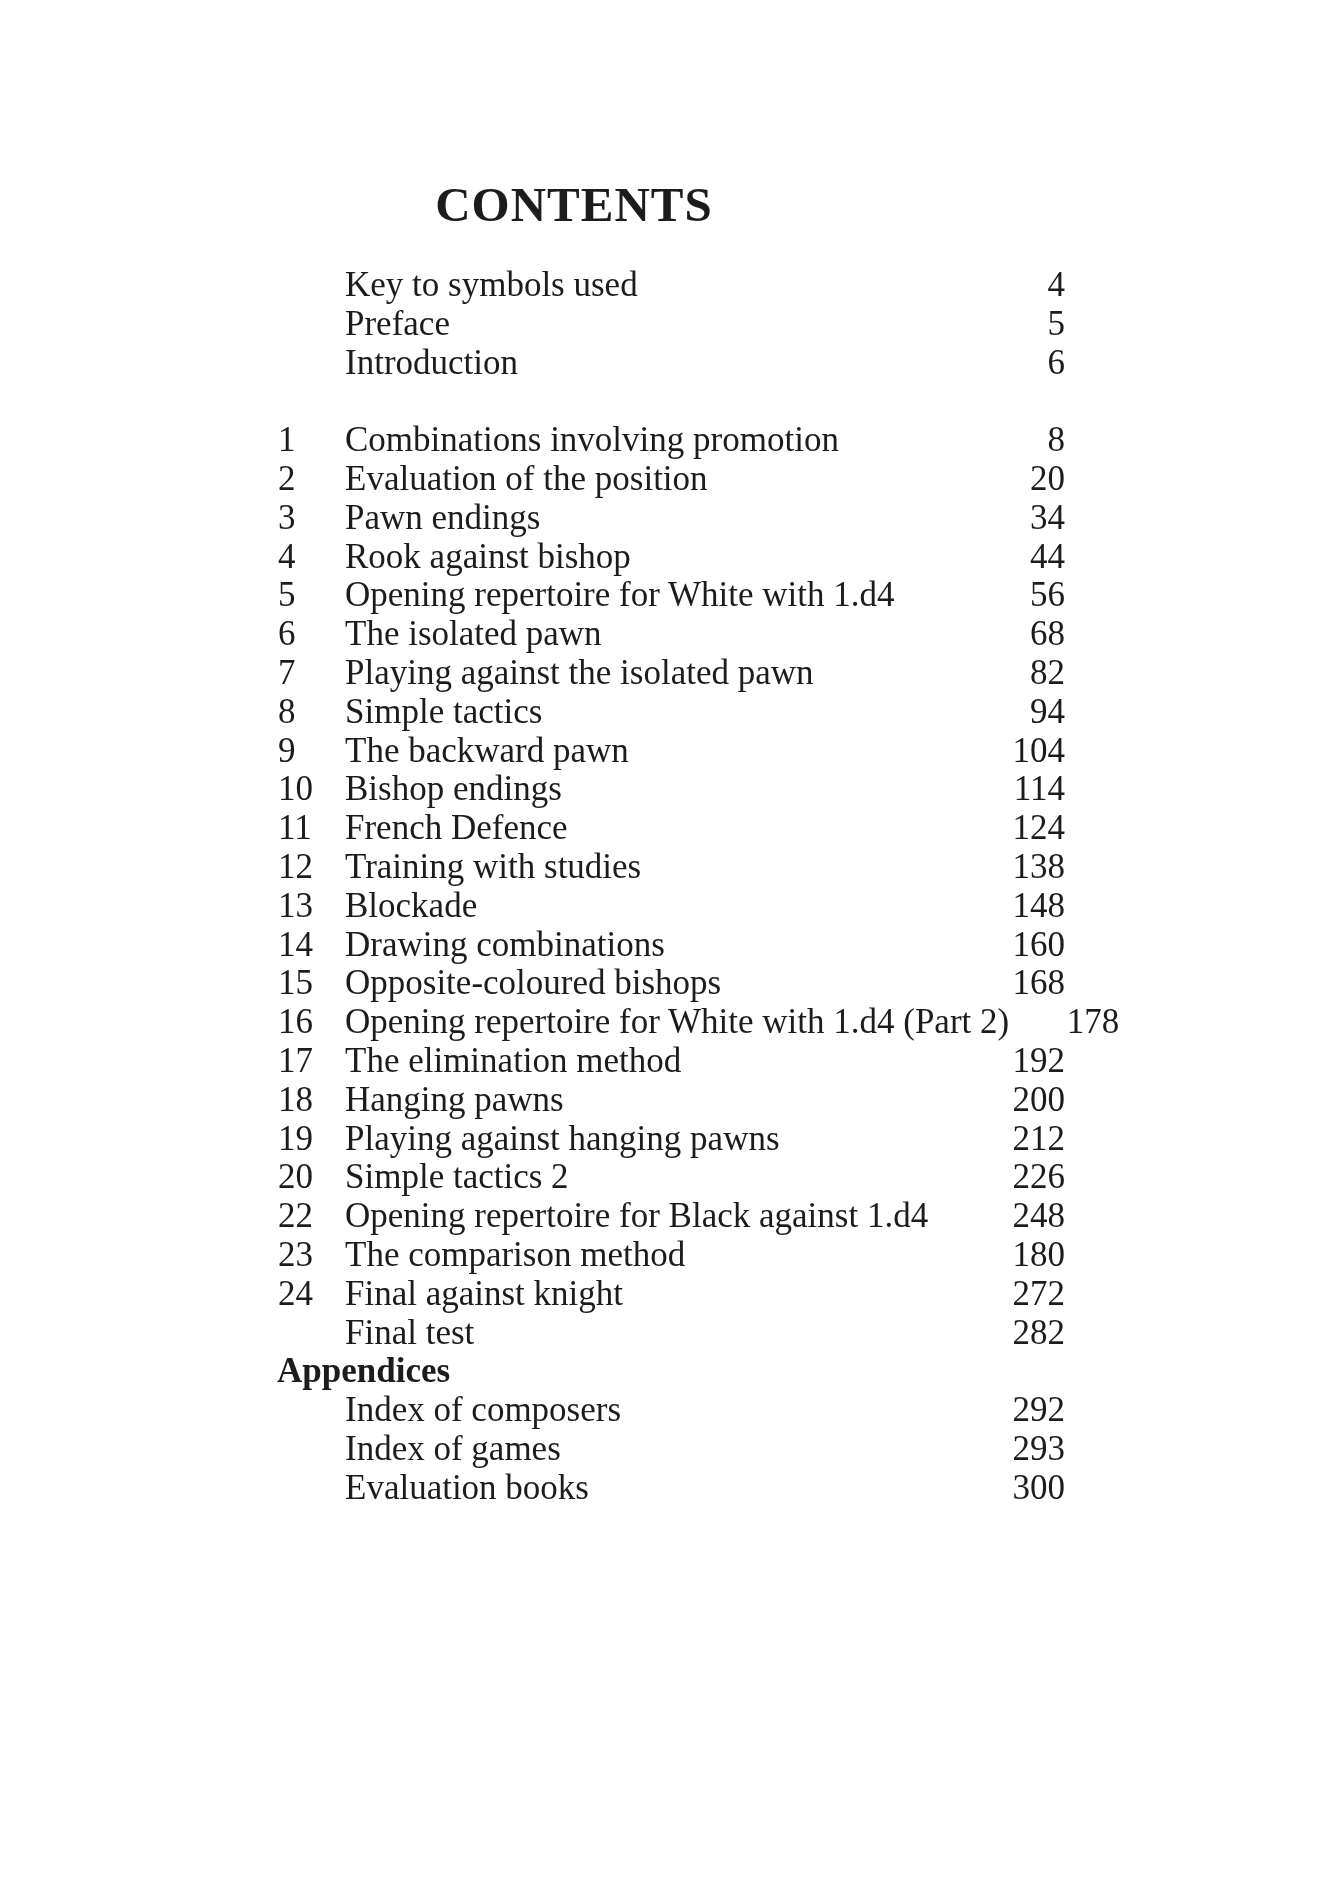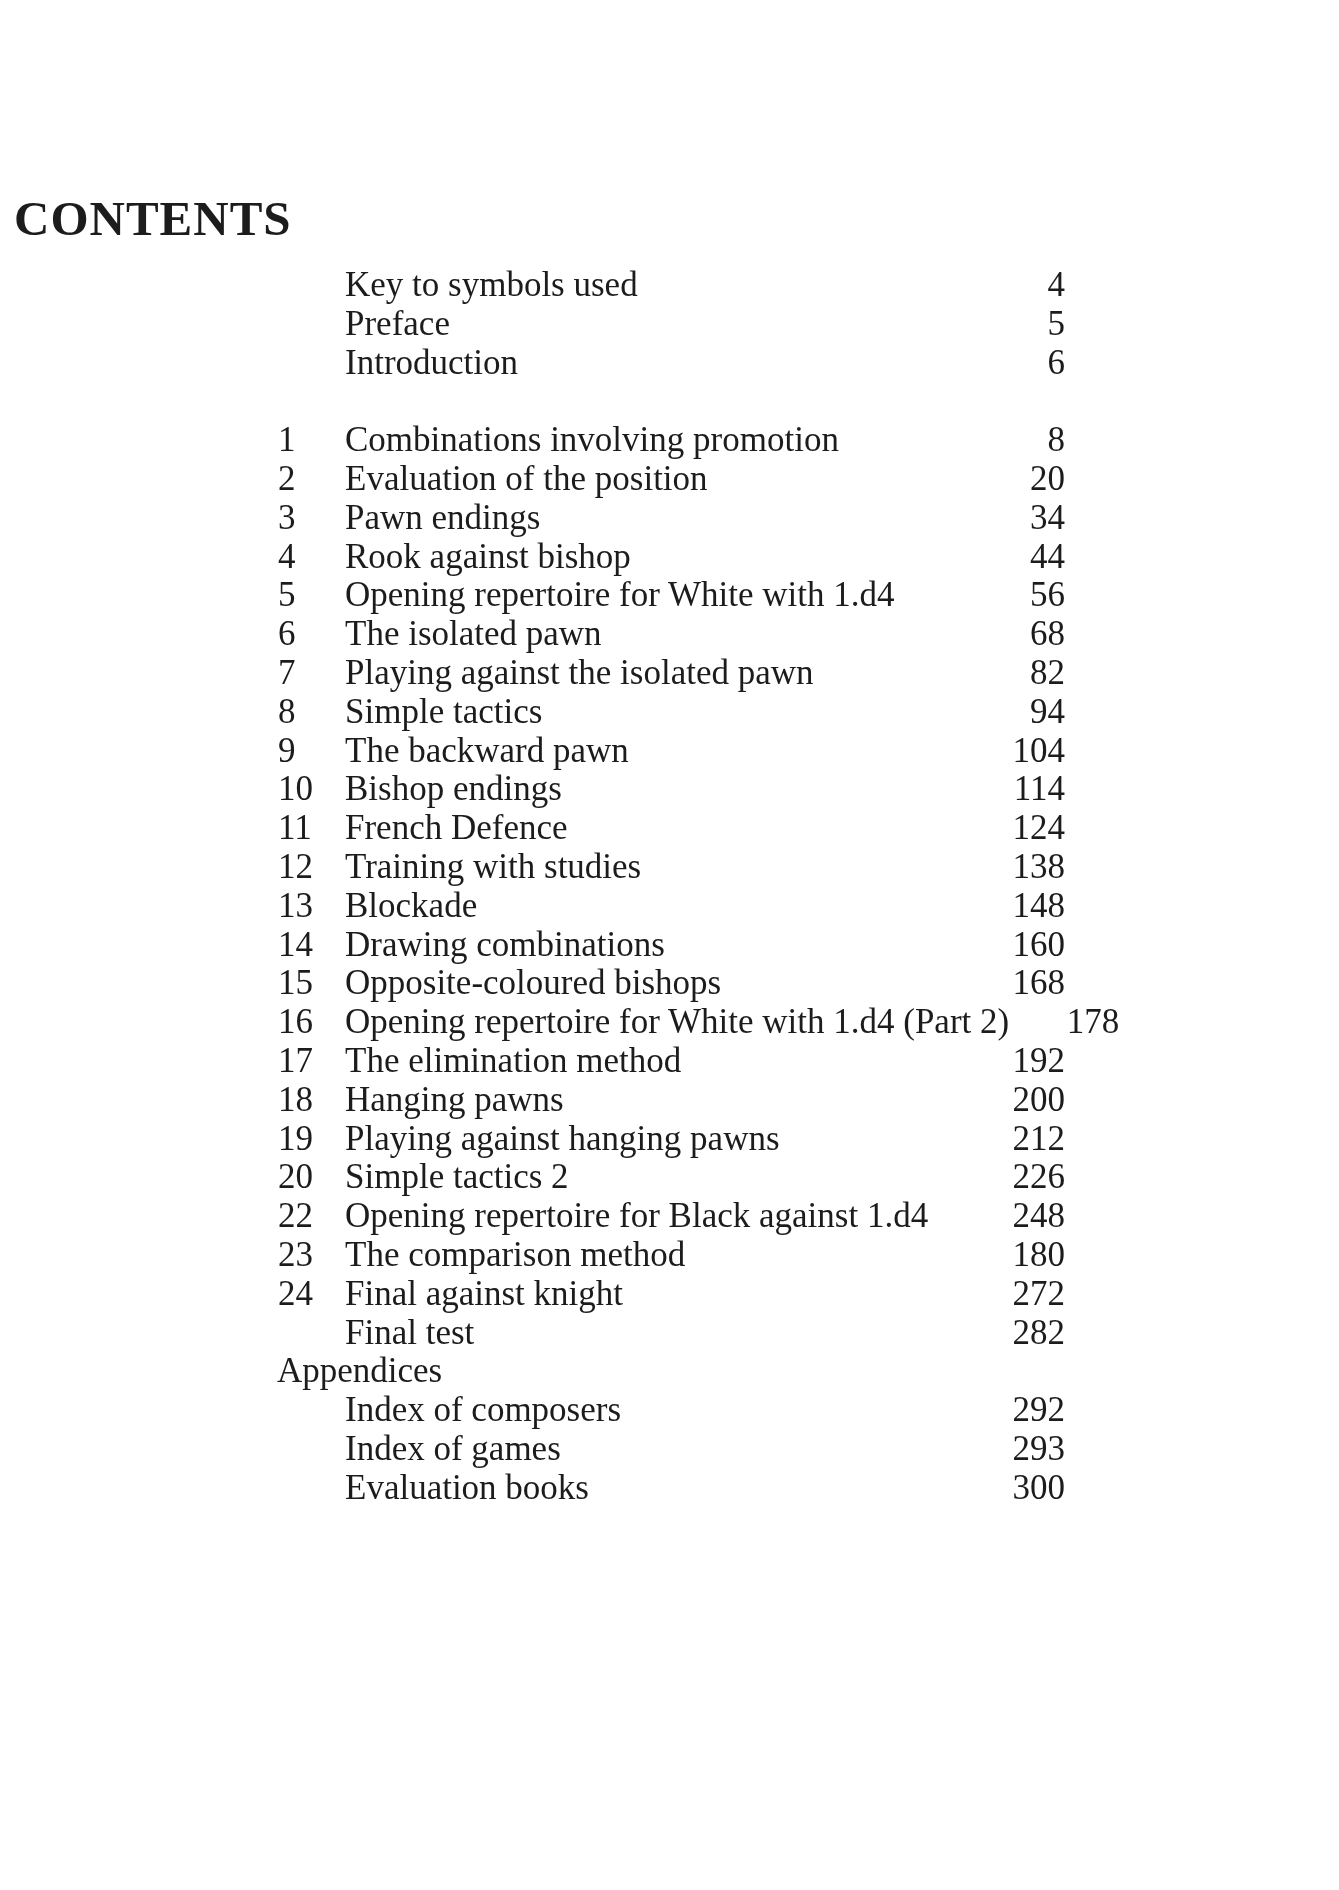--- a/index.html
+++ b/index.html
@@ -10,21 +10,22 @@
     color: #1c1c1c;
     font-family: "Liberation Serif", serif;
     position: relative;
     overflow: hidden;
   }
   .title {
     position: absolute;
     top: 180px;
     left: 0;
     width: 1148px;
-    margin: 14px;
+    margin: 0;
+    text-align: center;
     font-size: 49px;
     font-weight: 700;
     letter-spacing: 1px;
     line-height: 1;
   }
   .toc {
     position: absolute;
     top: 266px;
     left: 278px;
     width: 787px;
@@ -45,20 +46,21 @@
   }
   .row .page {
     text-align: right;
   }
   .spacer {
     height: 38.8px;
   }
   .appendices-heading {
     
     margin-left: -1px;
+    font-weight: bold;
   }
 </style>
 </head>
 <body>
 
 <div class="page">
 
   <h1 class="title">CONTENTS</h1>
 
   <div class="toc">

